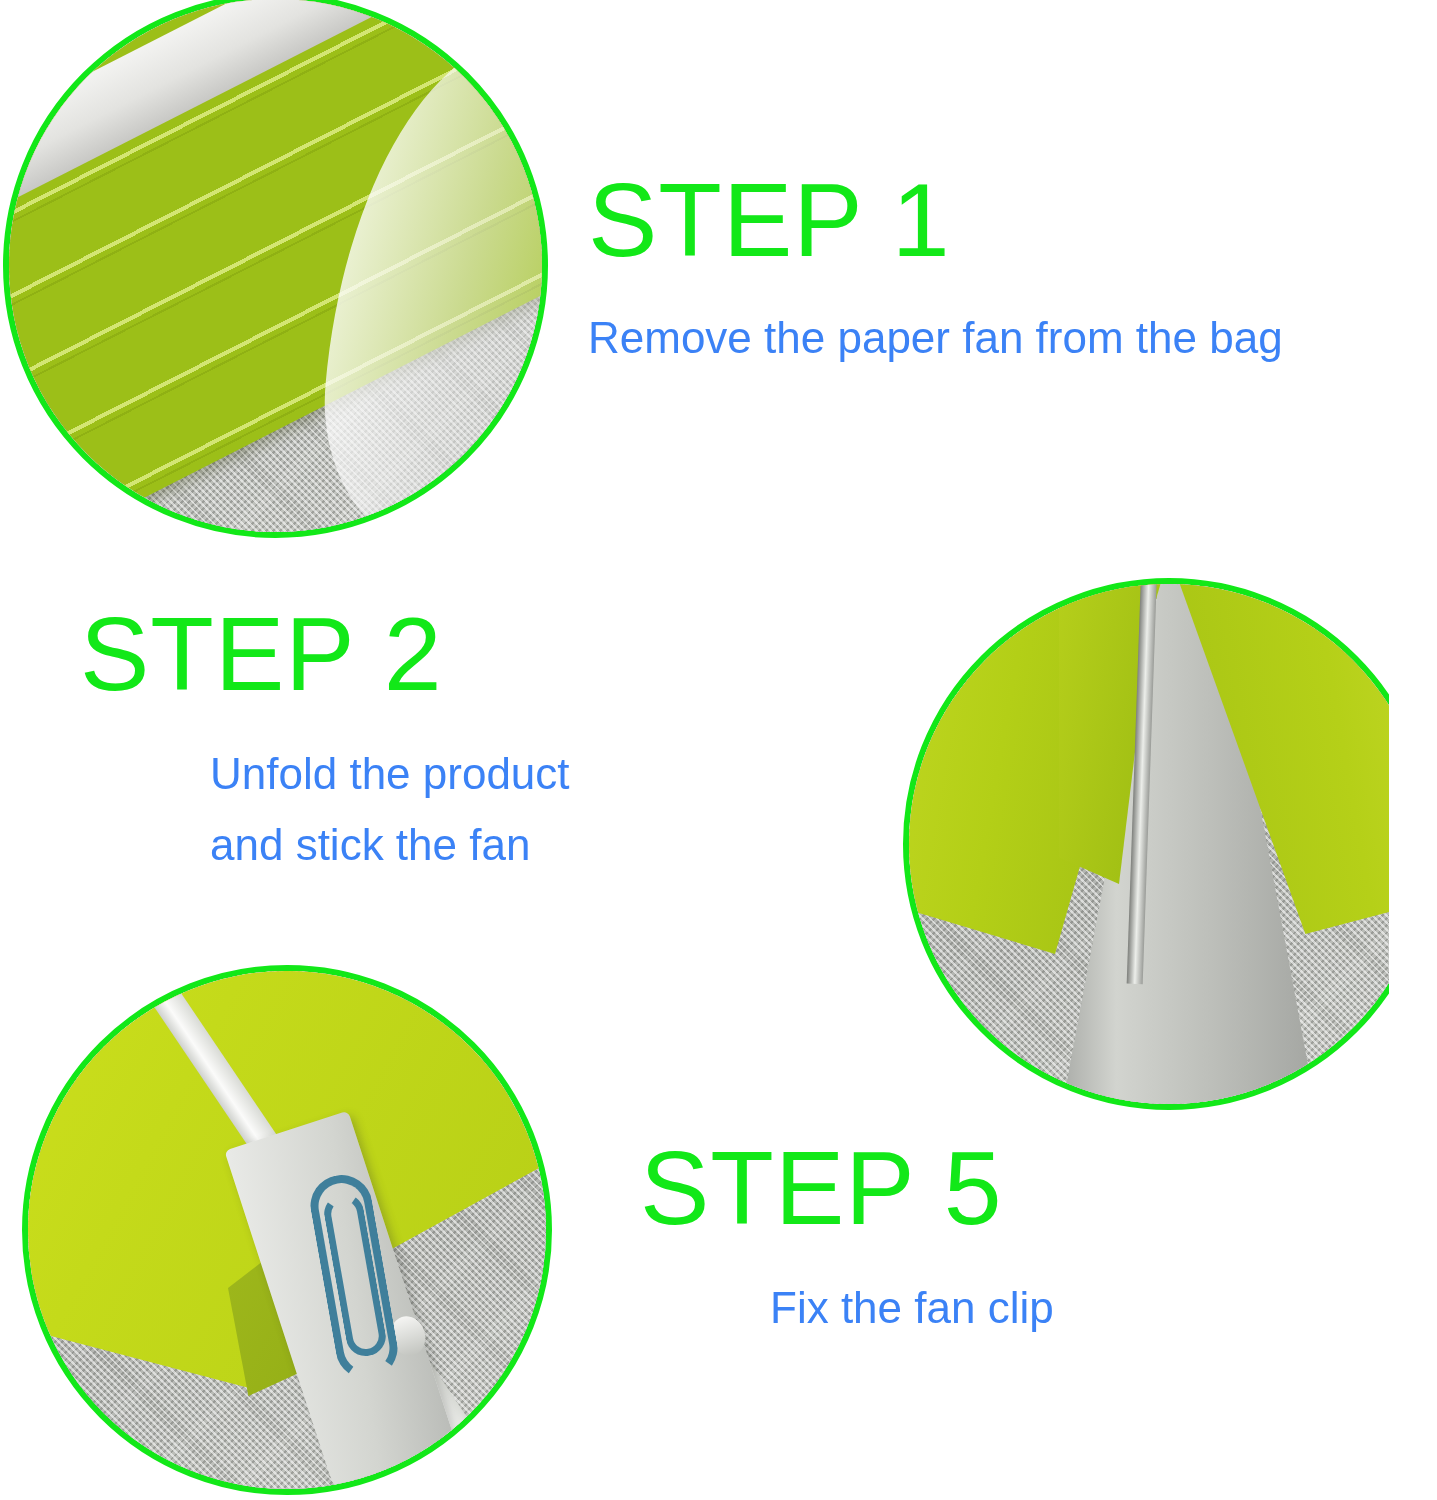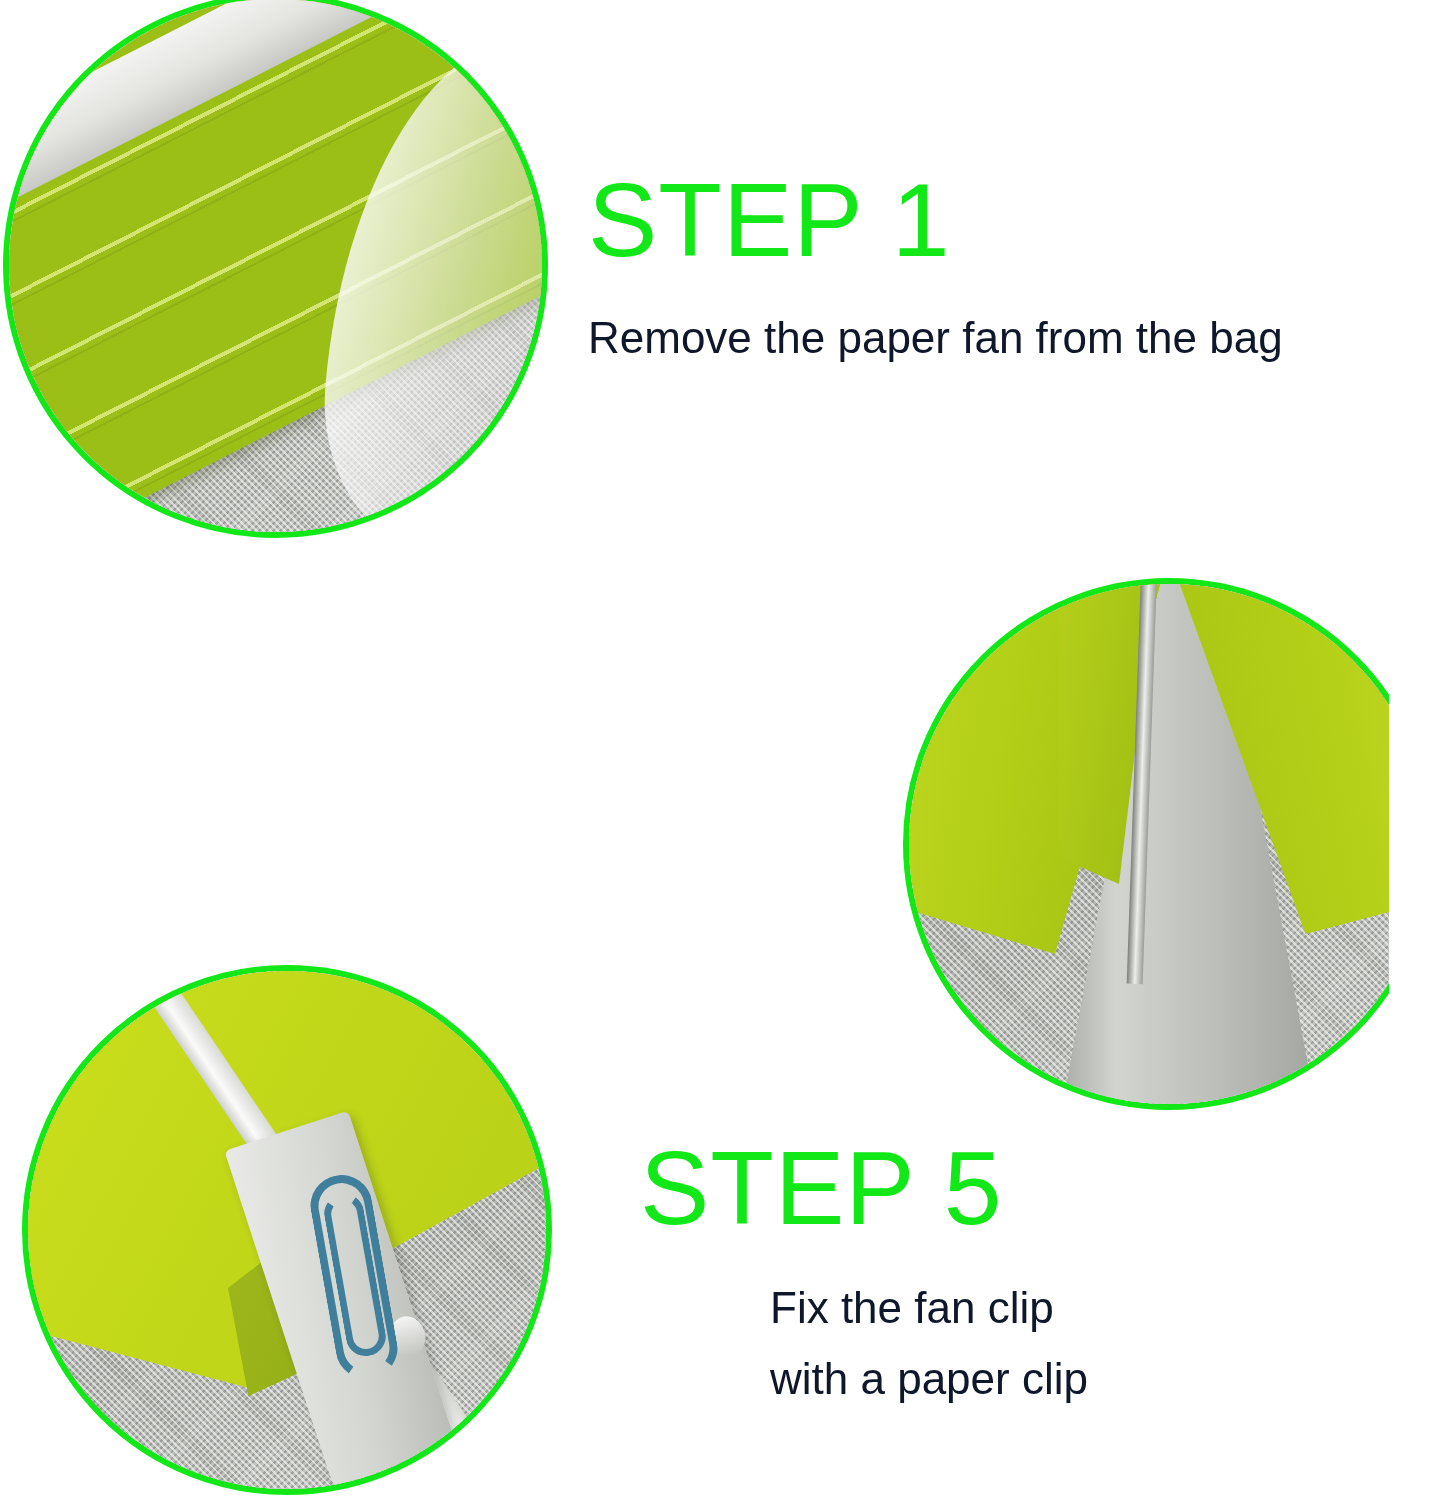--- a/index.html
+++ b/index.html
@@ -187,21 +187,21 @@
   
   .step-block { position: absolute; }
   .step-title {
     color: #12e818;
     font-weight: 400;
     letter-spacing: 1px;
     line-height: 1;
     white-space: nowrap;
   }
   .step-line {
-    color: #0f172a;
+    color: #3b82f6;
     font-weight: 400;
     line-height: 1.62;
     white-space: nowrap;
   }
 
   #block-1 { left: 588px; top: 168px; }
   #block-1 .step-title { font-size: 104px; }
   #block-1 .step-body  { margin-top: 30px; font-size: 44px; }
 
   #block-2 { left: 80px; top: 602px; }
@@ -226,20 +226,27 @@
     </div>
   </div>
 
   <div class="step-block" id="block-1">
     <div class="step-title">STEP 1</div>
     <div class="step-body">
       <div class="step-line">Remove the paper fan from the bag</div>
     </div>
   </div>
 
+  <div class="step-block" id="block-2">
+    <div class="step-title">STEP 2</div>
+    <div class="step-body">
+      <div class="step-line">Unfold the product</div>
+      <div class="step-line">and stick the fan</div>
+    </div>
+  </div>
 
   <div class="photo" id="photo-2">
     <div class="inner">
       <div class="fabric" id="p2-fabric"></div>
       <div id="p2-centre"></div>
       <div id="p2-left"></div>
       <div id="p2-left2"></div>
       <div id="p2-right"></div>
       <div id="p2-spine"></div>
     </div>
@@ -255,17 +262,16 @@
       <div id="p3-hole"></div>
       <div id="p3-clip-outer"></div>
       <div id="p3-clip-inner"></div>
     </div>
   </div>
 
   <div class="step-block" id="block-3">
     <div class="step-title">STEP 5</div>
     <div class="step-body">
       <div class="step-line">Fix the fan clip</div>
-      <div class="step-line">with a paper clip</div>
     </div>
   </div>
 
 </div>
 
 </body></html>

